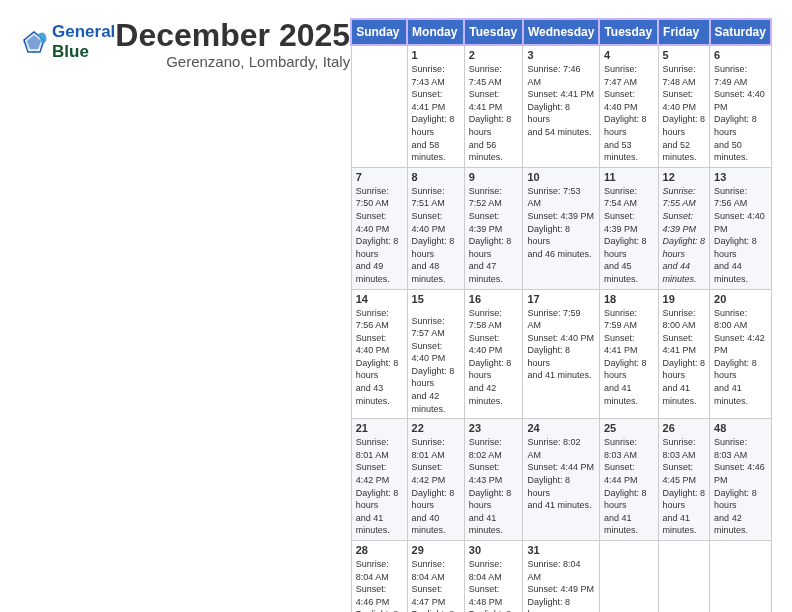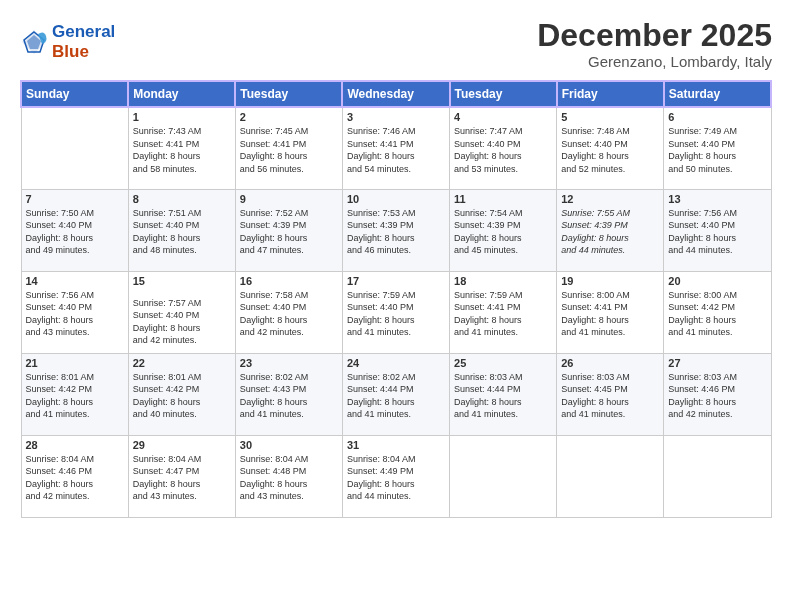--- a/index.html
+++ b/index.html
@@ -8,21 +8,21 @@
       height: 612px;
       font-family: Arial, sans-serif;
       background: #fff;
       overflow: hidden;
     }
     .page {
       width: 792px;
       height: 468px;
       padding: 18px 20px 12px 20px;
       display: flex;
-      flex-direction: column;
+      flex-direction: row;
     }
     .header {
       display: flex;
       align-items: flex-start;
       justify-content: space-between;
       margin-bottom: 10px;
     }
     .logo {
       display: flex;
       align-items: center;
@@ -97,21 +97,21 @@
       <svg class="logo-icon" viewBox="0 0 28 28">
         <polygon points="14,2 26,14 14,26 2,14" fill="#1a5cb5" opacity="0.15"></polygon>
         <polygon points="14,4 24,12 20,24 8,24 4,12" fill="none" stroke="#1a5cb5" stroke-width="1.5"></polygon>
         <polygon points="14,7 21,13 18,21 10,21 7,13" fill="#1a5cb5" opacity="0.5"></polygon>
         <path d="M18 6 Q24 2 26 8 Q28 14 22 16" fill="#3a9ad9" opacity="0.9"></path>
       </svg>
       <div>
         <div style="font-size:17px;font-weight:bold;color:#333;line-height:1.15;">
           <span style="color:#1a5cb5;">General</span>
         </div>
-        <div style="font-size:17px;font-weight:bold;color:#c2410c;line-height:1.15;">Blue</div>
+        <div style="font-size:17px;font-weight:bold;color:#14532d;line-height:1.15;">Blue</div>
       </div>
     </div>
     <div class="title-block">
       <div class="month-title">December 2025</div>
       <div class="location">Gerenzano, Lombardy, Italy</div>
     </div>
   </div>
 
   <table class="calendar-table">
     <thead>
@@ -310,21 +310,21 @@
 and 41 minutes.</div>
           </td>
           <td>
             <span class="day-num">26</span>
             <div class="day-info" style="white-space: pre-line;">Sunrise: 8:03 AM
 Sunset: 4:45 PM
 Daylight: 8 hours
 and 41 minutes.</div>
           </td>
           <td>
-            <span class="day-num">27</span>
+            <span class="day-num">48</span>
             <div class="day-info" style="white-space: pre-line;">Sunrise: 8:03 AM
 Sunset: 4:46 PM
 Daylight: 8 hours
 and 42 minutes.</div>
           </td>
         </tr>
         <tr class="odd-row">
           <td>
             <span class="day-num">28</span>
             <div class="day-info" style="white-space: pre-line;">Sunrise: 8:04 AM

